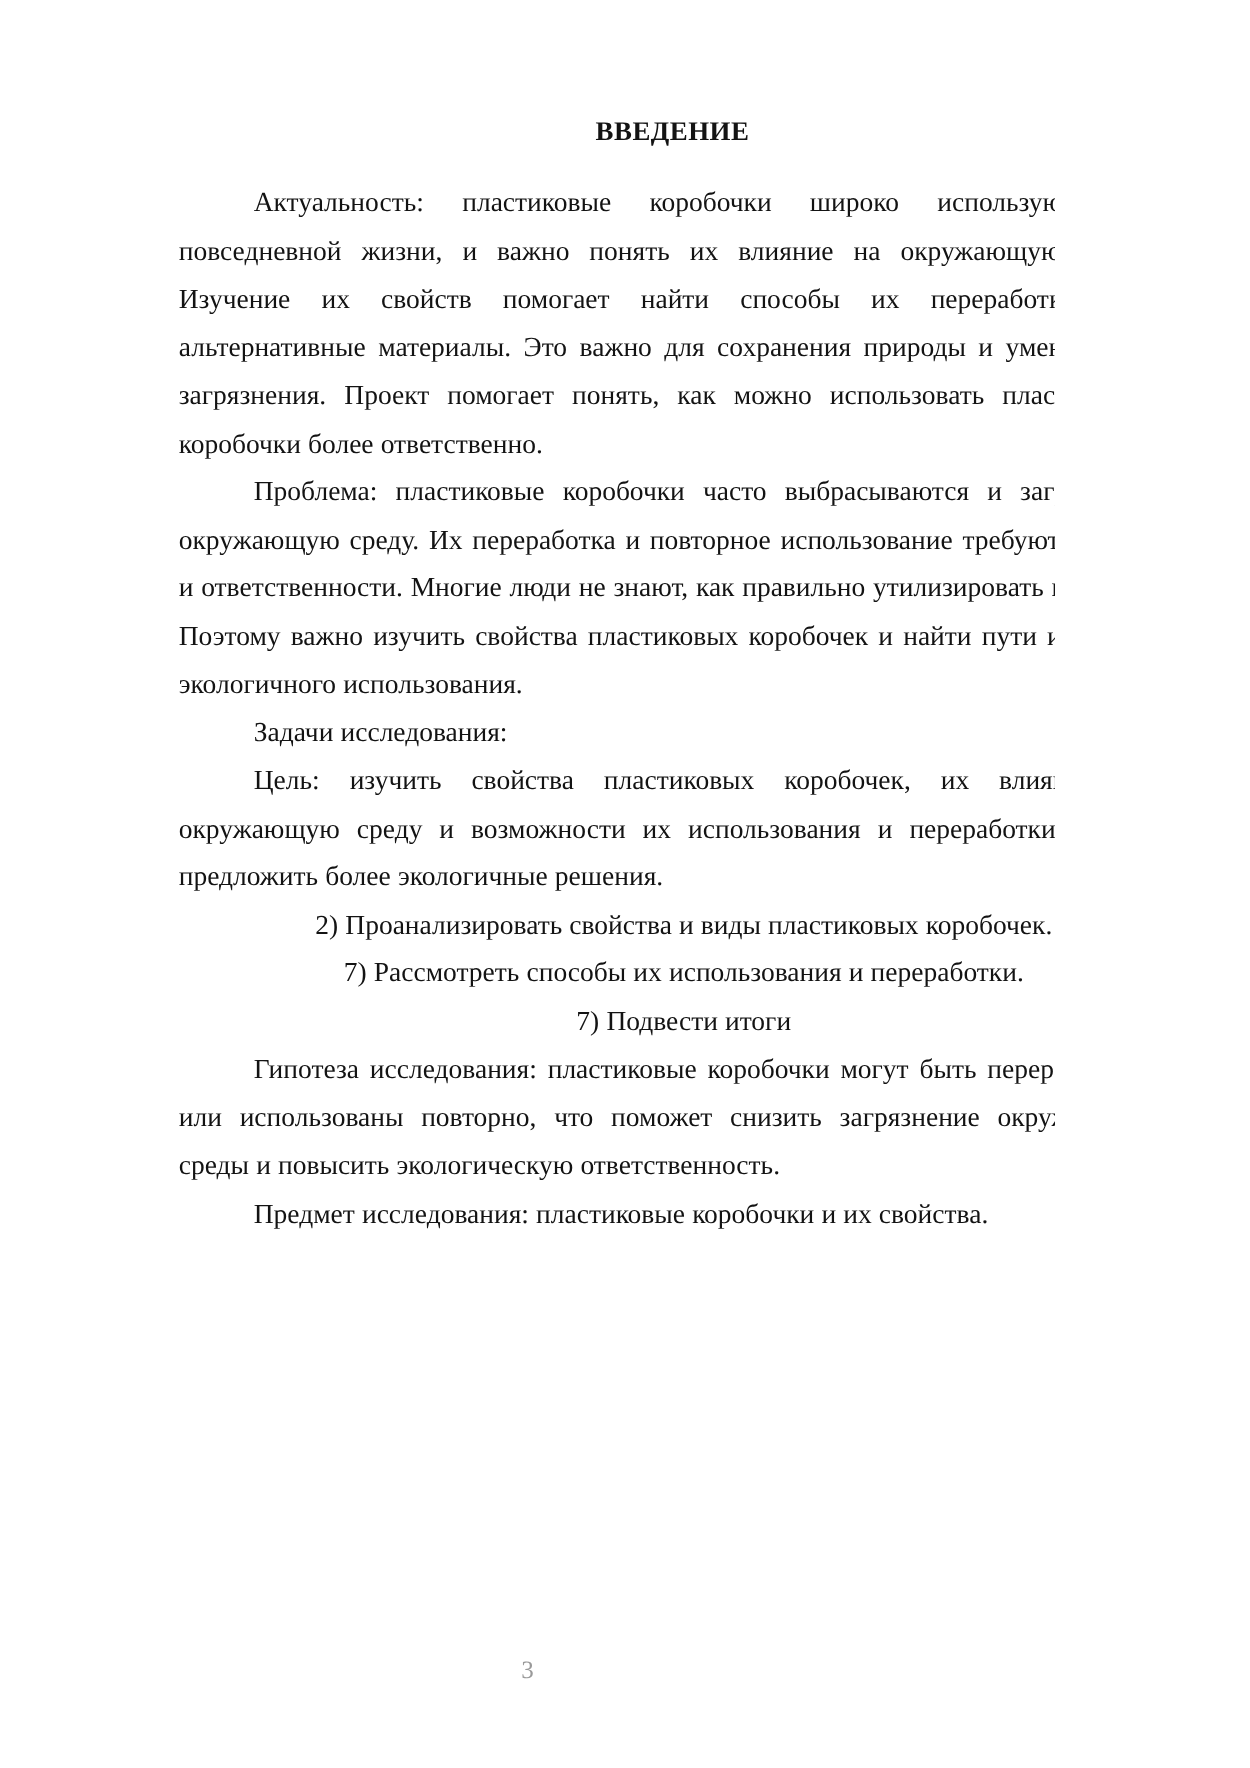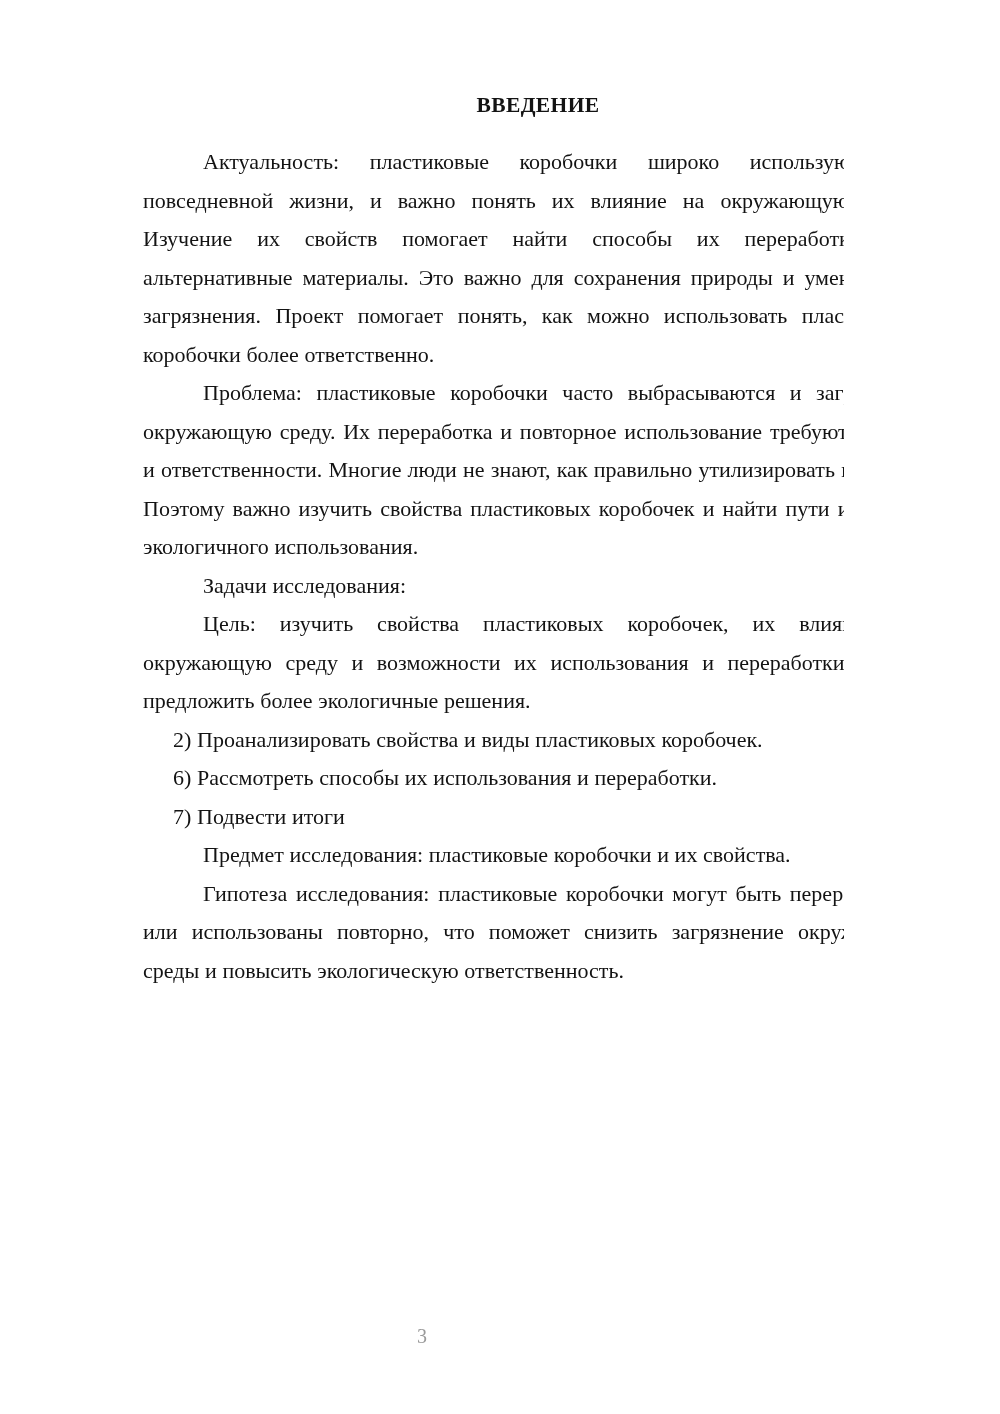--- a/index.html
+++ b/index.html
@@ -43,21 +43,21 @@
     word-spacing: 0.2px;
   }
   p.para.nojustify {
     text-align: left;
   }
   p.para.listitem {
     text-indent: 30px;
   }
   p.para.listitem-short {
     text-indent: 30px;
-    text-align: left;
+    text-align: center;
   }
   .page-number {
     position: absolute;
     left: 0;
     right: 0;
     top: 1325px;
     text-align: center;
     font-size: 20px;
     color: #9a9a9a;
     font-family: "Liberation Serif", "DejaVu Serif", serif;
@@ -76,27 +76,27 @@
 
     <p class="para">Проблема: пластиковые коробочки часто выбрасываются и загрязняют окружающую среду. Их переработка и повторное использование требуют знаний и ответственности. Многие люди не знают, как правильно утилизировать пластик. Поэтому важно изучить свойства пластиковых коробочек и найти пути их более экологичного использования.</p>
 
     <p class="para nojustify">Задачи исследования:</p>
 
     <p class="para">Цель: изучить свойства пластиковых коробочек, их влияние на окружающую среду и возможности их использования и переработки, чтобы предложить более экологичные решения.</p>
 
 
     <p class="para listitem-short">2) Проанализировать свойства и виды пластиковых коробочек.</p>
 
-    <p class="para listitem-short">6) Рассмотреть способы их использования и переработки.</p>
+    <p class="para listitem-short">7) Рассмотреть способы их использования и переработки.</p>
 
 
     <p class="para listitem-short">7) Подвести итоги</p>
 
 
+    <p class="para">Гипотеза исследования: пластиковые коробочки могут быть переработаны или использованы повторно, что поможет снизить загрязнение окружающей среды и повысить экологическую ответственность.</p>
+
     <p class="para nojustify">Предмет исследования: пластиковые коробочки и их свойства.</p>
-
-    <p class="para">Гипотеза исследования: пластиковые коробочки могут быть переработаны или использованы повторно, что поможет снизить загрязнение окружающей среды и повысить экологическую ответственность.</p>
 
   </div>
 
   <div class="page-number">3</div>
 
 </div>
 
 </body></html>

